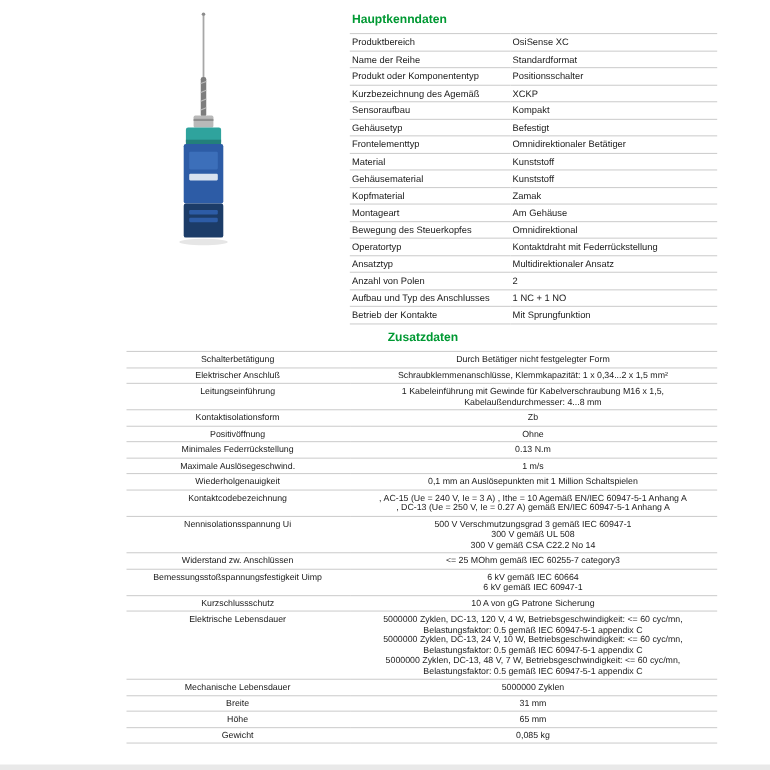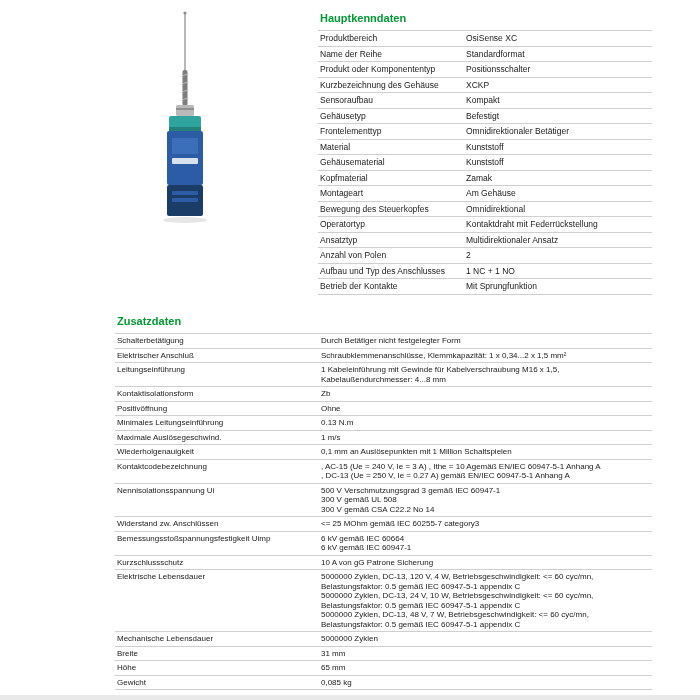--- a/index.html
+++ b/index.html
@@ -25,21 +25,21 @@
     border-bottom: 1px solid #cfcfcf;
     vertical-align: top;
     padding: 2px 4px 2px 2px;
   }
   td.value { white-space: pre-line; }
 
   .main-section { position: absolute; left: 318px; top: 12px; width: 334px; }
   .main-section td { font-size: 8.5px; line-height: 10.5px; }
   .main-section td.label { width: 140px; margin-left: 31px; }
 
-  .additional-section { position: absolute; left: 115px; top: 315px; width: 537px; }
+  .additional-section { position: absolute; left: 115px; top: 301px; width: 537px; text-align: center; }
   .additional-section td { font-size: 8px; line-height: 9.5px; }
   .additional-section td.label { width: 198px; }
 
   .product-photo {
     position: absolute; left: 130px; top: 8px;
     width: 110px; height: 290px;
   }
 
   .bottom-edge {
     position: absolute; left: 0; bottom: 0;
@@ -92,21 +92,21 @@
           </tr>
           <tr>
             <td class="label">Name der Reihe</td>
             <td class="value">Standardformat</td>
           </tr>
           <tr>
             <td class="label">Produkt oder Komponententyp</td>
             <td class="value">Positionsschalter</td>
           </tr>
           <tr>
-            <td class="label">Kurzbezeichnung des Gehäuse</td>
+            <td class="label">Kurzbezeichnung des Agemäß</td>
             <td class="value">XCKP</td>
           </tr>
           <tr>
             <td class="label">Sensoraufbau</td>
             <td class="value">Kompakt</td>
           </tr>
           <tr>
             <td class="label">Gehäusetyp</td>
             <td class="value">Befestigt</td>
           </tr>
@@ -177,21 +177,21 @@
           </tr>
           <tr>
             <td class="label">Kontaktisolationsform</td>
             <td class="value">Zb</td>
           </tr>
           <tr>
             <td class="label">Positivöffnung</td>
             <td class="value">Ohne</td>
           </tr>
           <tr>
-            <td class="label">Minimales Leitungseinführung</td>
+            <td class="label">Minimales Federrückstellung</td>
             <td class="value">0.13 N.m</td>
           </tr>
           <tr>
             <td class="label">Maximale Auslösegeschwind.</td>
             <td class="value">1 m/s</td>
           </tr>
           <tr>
             <td class="label">Wiederholgenauigkeit</td>
             <td class="value">0,1 mm an Auslösepunkten mit 1 Million Schaltspielen</td>
           </tr>

